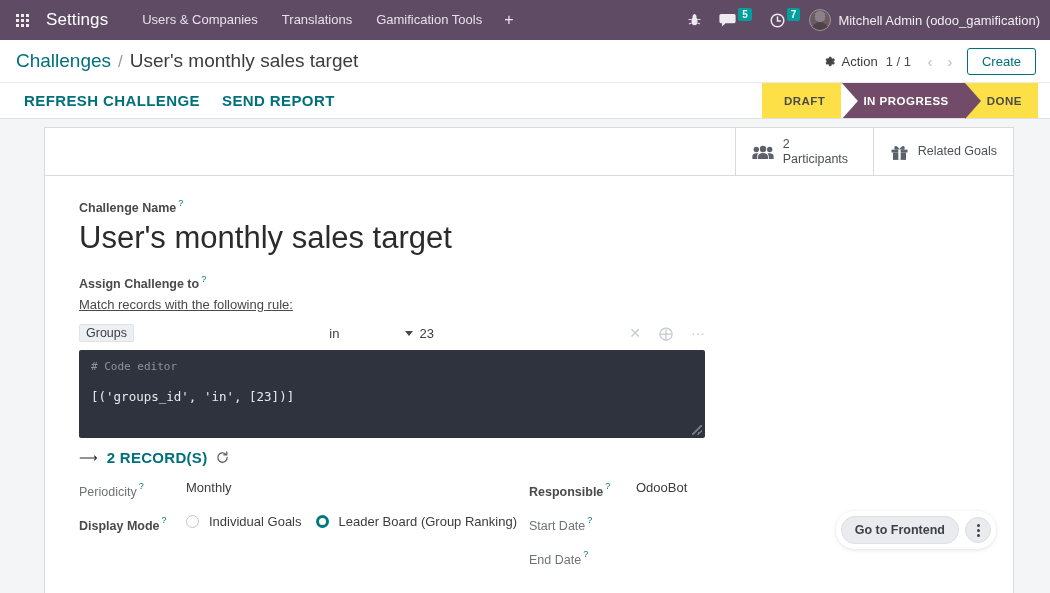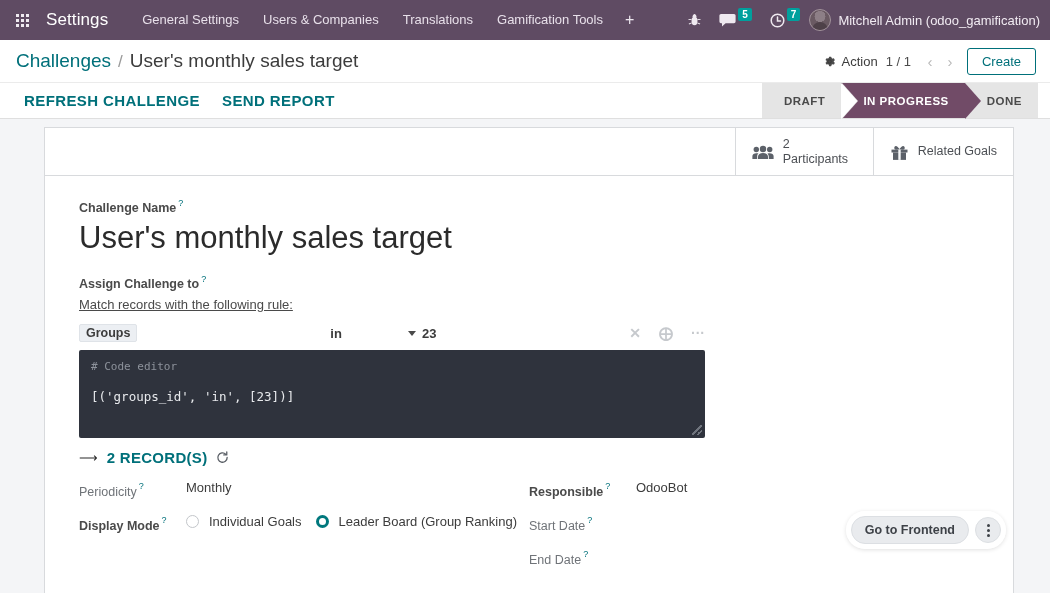--- a/index.html
+++ b/index.html
@@ -99,21 +99,21 @@
   }
   .cp-bot-left { display: flex; align-items: center; padding-left: 24px; gap: 22px; }
   .obtn {
     font-size: 15px; font-weight: 700; color: #00707a; letter-spacing: .4px;
     cursor: pointer; text-transform: uppercase;
   }
   .statusbar { margin-left: auto; display: flex; align-items: stretch; padding-right: 12px; }
   .stage {
     position: relative; display: flex; align-items: center;
     padding: 0 16px 0 22px; font-size: 11.5px; font-weight: 700;
-    letter-spacing: .5px; color: #4a4a4a; background: #e5e5e5; cursor: pointer;
+    letter-spacing: .5px; color: #4a4a4a; background: #fde047; cursor: pointer;
   }
   .stage.active { background: #714B67; color: #fff; }
   .stage.active::after {
     content: ""; position: absolute; right: -16px; top: 0; width: 0; height: 0;
     border-top: 18px solid transparent; border-bottom: 18px solid transparent;
     border-left: 16px solid #714B67; z-index: 3;
   }
   .stage.active::before {
     content: ""; position: absolute; left: 0; top: 0; width: 0; height: 0;
     border-top: 18px solid transparent; border-bottom: 18px solid transparent;
@@ -155,21 +155,20 @@
   .tip { color: #00707a; font-size: 9px; vertical-align: super; margin-left: 2px; cursor: help; }
   .title-input {
     font-size: 31px; color: #2b2b2b; font-weight: 400; margin: 4px 0 18px 0;
     line-height: 1.15; cursor: text;
   }
   .subnote { font-size: 13px; color: #4a4a4a; margin: 5px 0 8px 0; text-decoration: underline; }
 
   .domain-row {
     display: flex; align-items: center; height: 26px; font-size: 13px; color: #3c3c3c;
     max-width: 626px;
-    font-weight: bold;
   }
   .dfield {
     background: #eceff3; border: 1px solid #dfe3e8; border-radius: 2px;
     padding: 1px 6px; font-size: 12.5px; color: #3c3c3c; cursor: pointer;
   }
   .dop { margin-left: auto; }
   .dval { display: flex; align-items: center; gap: 6px; cursor: pointer; }
   .caret { width: 0; height: 0; border-left: 4px solid transparent; border-right: 4px solid transparent; border-top: 5px solid #4a4a4a; }
   .drow-tools { margin-left: auto; display: flex; align-items: center; gap: 18px; color: #c6c9cd; }
   .drow-tools span { cursor: pointer; font-size: 14px; }
@@ -198,21 +197,21 @@
   .frow { display: flex; align-items: flex-start; margin-bottom: 14px; min-height: 20px; }
   .frow .lblcell { width: 107px; flex: 0 0 107px; padding-top: 1px; }
   .frow .valcell { font-size: 13px; color: #3c3c3c; }
   .radio-list { display: flex; flex-direction: row; gap: 14px; }
   .radio-item { display: flex; align-items: center; gap: 10px; cursor: pointer; font-size: 13px; color: #3c3c3c; }
   .rdo { width: 13px; height: 13px; border-radius: 50%; border: 1px solid #c3c6ca; background: #fff; flex: 0 0 13px; }
   .rdo.on { border: 3.5px solid #00787d; background: #fff; }
 
   
   .frontend-fab {
-    position: absolute; right: 44px; bottom: 44px;
+    position: absolute; right: 54px; bottom: 44px;
     display: flex; align-items: center; gap: 6px;
     background: rgba(255,255,255,.72); border-radius: 22px; padding: 5px;
     box-shadow: 0 1px 4px rgba(0,0,0,.12);
   }
   .fab-main {
     background: #e9ebee; border: 1px solid #dcdfe3; border-radius: 16px;
     font-size: 12.5px; font-weight: 700; color: #3d4147; padding: 6px 13px;
     cursor: pointer; font-family: inherit; white-space: nowrap;
   }
   .fab-dots {
@@ -233,21 +232,20 @@
         <i></i>
         <i></i>
         <i></i>
         <i></i>
         <i></i>
         <i></i>
         <i></i>
     </span>
   </div>
   <div class="brand">Settings</div>
-  <div class="nav-item">General Settings</div>
   <div class="nav-item">Users &amp; Companies</div>
   <div class="nav-item">Translations</div>
   <div class="nav-item">Gamification Tools</div>
   <div class="nav-plus">+</div>
 
   <div class="nav-right">
     <div class="sys-ico">
       <svg width="13" height="14" viewBox="0 0 13 14" aria-hidden="true">
         <ellipse cx="6.5" cy="8" rx="3" ry="4.2" fill="#efe9f0"></ellipse>
         <circle cx="6.5" cy="3.2" r="1.9" fill="#efe9f0"></circle>

